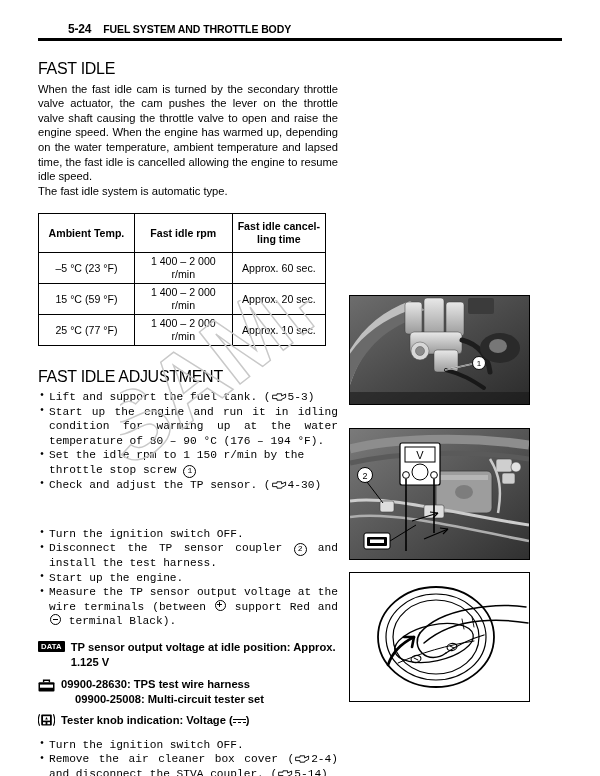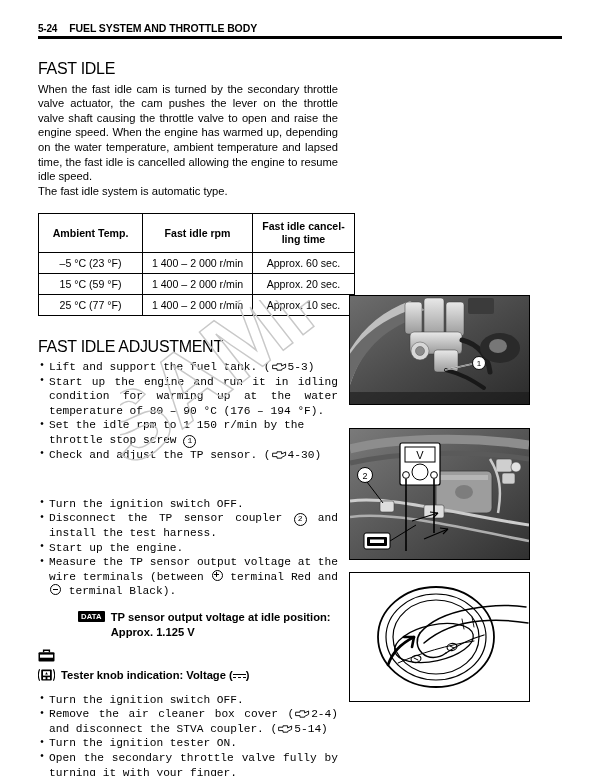--- a/index.html
+++ b/index.html
@@ -6,21 +6,21 @@
   body{
     width:600px;height:776px;background:#fff;
     font-family:"Liberation Sans", sans-serif;
     color:#000;position:relative;overflow:hidden;
   }
   .page{position:absolute;inset:0;}
 
   
   .header{position:absolute;left:38px;top:22px;width:524px;}
   .header-line{display:flex;align-items:baseline;gap:12px;}
-  .pg-num{font-size:10px;font-weight:bold;letter-spacing:-.2px;}
+  .pg-num{font-size:12px;font-weight:bold;letter-spacing:-.2px;margin-left:30px;}
   .pg-title{font-size:10.5px;font-weight:bold;letter-spacing:-.1px;}
   .header-rule{margin-top:2px;border-top:3px solid #000;width:524px;}
 
   
   .col-left{position:absolute;left:38px;top:60px;width:300px;}
   .col-right{position:absolute;left:349px;top:295px;width:181px;}
 
   h2.sec{
     font-size:16px;font-weight:normal;margin:0 0 4px 0;
     letter-spacing:-.3px;line-height:1.1;
@@ -28,21 +28,21 @@
   h2.sec.second{margin-top:0;}
 
   p.body{
     font-size:11.2px;line-height:14.6px;margin:0;
     text-align:justify;text-justify:inter-word;
   }
   p.body.first{text-align:left;}
 
   
   table.spec{
-    border-collapse:collapse;margin-top:15px;width:317px;
+    border-collapse:collapse;margin-top:15px;width:288px;
     border:1.6px solid #000;
   }
   table.spec th,table.spec td{
     border:0.9px solid #000;font-size:10.6px;text-align:center;
     padding:2px 3px;line-height:13px;
   }
   table.spec thead th{font-weight:bold;height:34px;vertical-align:middle;}
   table.spec tbody td{height:16px;font-weight:normal;}
   table.spec th:nth-child(1){width:98px;}
   table.spec th:nth-child(2){width:104px;}
@@ -201,36 +201,40 @@
       </li>
     </ul>
 
     <ul class="bl" style="margin-top:34px;">
       <li class="noj">Turn the ignition switch OFF.</li>
       <li>
         <span>Disconnect the TP sensor coupler </span><span class="callout-inline">2</span><span> and install the test harness.</span>
       </li>
       <li class="noj">Start up the engine.</li>
       <li>
-        <span>Measure the TP sensor output voltage at the wire terminals (between </span><span class="circsym plus"><i class="h"></i><i class="v"></i></span><span> terminal Red and </span><span class="circsym minus"><i class="h"></i></span><span> terminal Black).</span>
+        <span>Measure the TP sensor output voltage at the wire terminals (between </span><span class="circsym plus"><i class="h"></i><i class="v"></i></span><span> support Red and </span><span class="circsym minus"><i class="h"></i></span><span> terminal Black).</span>
       </li>
     </ul>
 
-    <div class="noterow" style="margin-top:11px;margin-left:40px;">
+    <div class="noterow" style="margin-top:11px;">
       <span class="badge-data">DATA</span>
       <span class="txt">TP sensor output voltage at idle position: Approx. 1.125 V</span>
     </div>
 
     <div class="noterow" style="margin-top:8px;">
       <span class="badge-tool">
         <svg viewBox="0 0 17 13">
           <rect x="0.5" y="3.2" width="16" height="9.3" rx="1" fill="#000"></rect>
           <path d="M5.6,3.2 L5.6,1.2 L11.4,1.2 L11.4,3.2" fill="none" stroke="#000" stroke-width="1.4"></path>
           <rect x="2" y="5.6" width="13" height="3.1" fill="#fff"></rect>
         </svg>
+      </span>
+      <span class="txt">
+        <span>09900-28630: TPS test wire harness</span>
+        <span class="ind">09900-25008: Multi-circuit tester set</span>
       </span>
     </div>
 
     <div class="noterow" style="margin-top:7px;">
       <span class="badge-tester">
         <svg viewBox="0 0 17 14">
           <path d="M1.6,1.2 C0.2,4.4 0.2,9.6 1.6,12.8" fill="none" stroke="#000" stroke-width="1.1"></path>
           <path d="M15.4,1.2 C16.8,4.4 16.8,9.6 15.4,12.8" fill="none" stroke="#000" stroke-width="1.1"></path>
           <rect x="3.2" y="1.4" width="10.6" height="11.2" rx="1" fill="#000"></rect>
           <rect x="5" y="3.2" width="7" height="4.4" fill="#fff"></rect>

